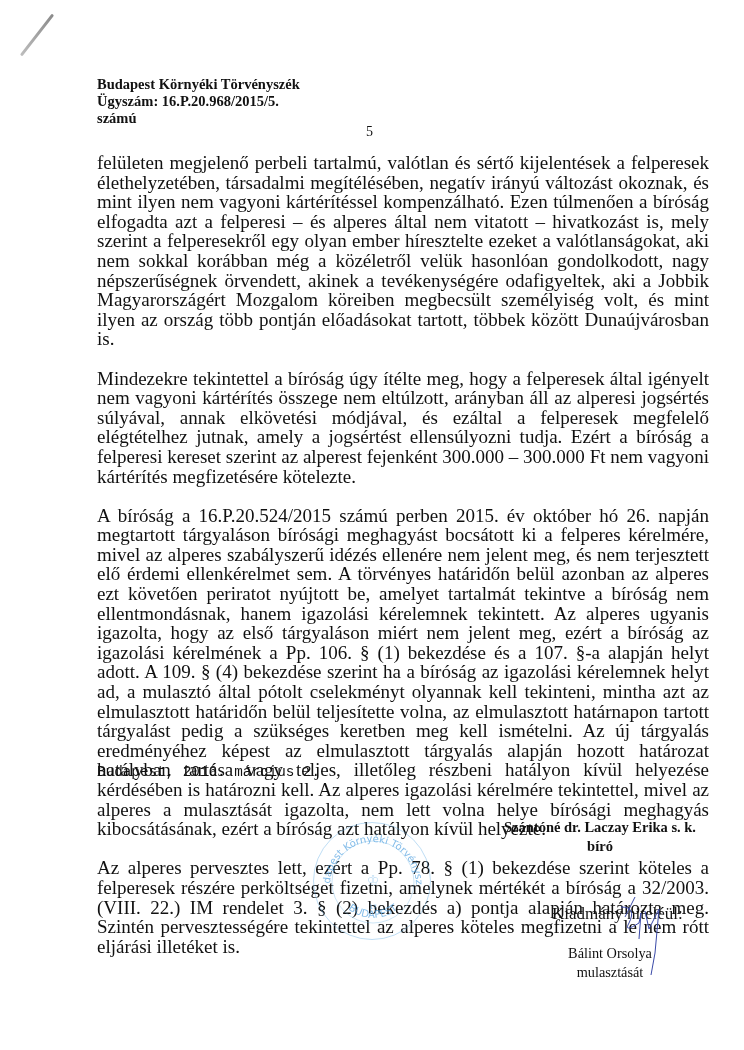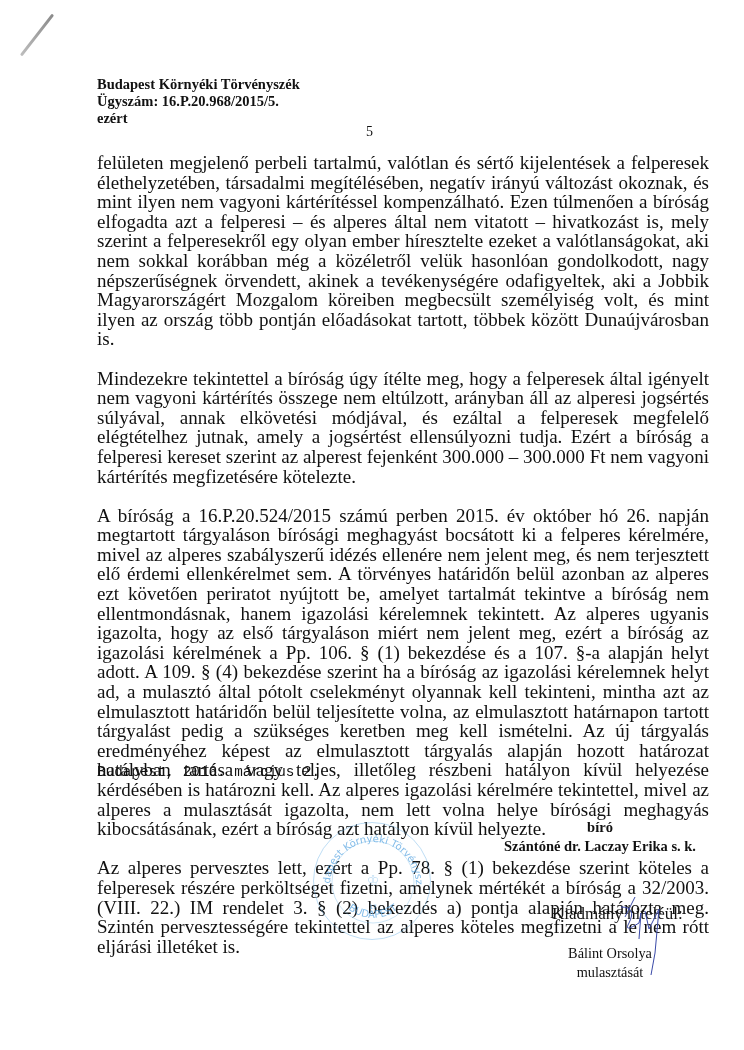--- a/index.html
+++ b/index.html
@@ -48,37 +48,37 @@
     .signature { position: absolute; left: 615px; top: 893px; }
   </style>
 </head>
 <body>
 
 <div class="pen-stroke"></div>
 
 <div class="header">
   <div>Budapest Környéki Törvényszék</div>
   <div>Ügyszám: 16.P.20.968/2015/5.</div>
-  <div>ezért</div>
+  <div>számú</div>
 </div>
 
 <div class="page-number">5</div>
 
 <div class="body-text">
   <p>felületen megjelenő perbeli tartalmú, valótlan és sértő kijelentések a felperesek élethelyzetében, társadalmi megítélésében, negatív irányú változást okoznak, és mint ilyen nem vagyoni kártérítéssel kompenzálható. Ezen túlmenően a bíróság elfogadta azt a felperesi – és alperes által nem vitatott – hivatkozást is, mely szerint a felperesekről egy olyan ember híresztelte ezeket a valótlanságokat, aki nem sokkal korábban még a közéletről velük hasonlóan gondolkodott, nagy népszerűségnek örvendett, akinek a tevékenységére odafigyeltek, aki a Jobbik Magyarországért Mozgalom köreiben megbecsült személyiség volt, és mint ilyen az ország több pontján előadásokat tartott, többek között Dunaújvárosban is.</p>
   <p>Mindezekre tekintettel a bíróság úgy ítélte meg, hogy a felperesek által igényelt nem vagyoni kártérítés összege nem eltúlzott, arányban áll az alperesi jogsértés súlyával, annak elkövetési módjával, és ezáltal a felperesek megfelelő elégtételhez jutnak, amely a jogsértést ellensúlyozni tudja. Ezért a bíróság a felperesi kereset szerint az alperest fejenként 300.000 – 300.000 Ft nem vagyoni kártérítés megfizetésére kötelezte.</p>
   <p>A bíróság a 16.P.20.524/2015 számú perben 2015. év október hó 26. napján megtartott tárgyaláson bírósági meghagyást bocsátott ki a felperes kérelmére, mivel az alperes szabályszerű idézés ellenére nem jelent meg, és nem terjesztett elő érdemi ellenkérelmet sem. A törvényes határidőn belül azonban az alperes ezt követően periratot nyújtott be, amelyet tartalmát tekintve a bíróság nem ellentmondásnak, hanem igazolási kérelemnek tekintett. Az alperes ugyanis igazolta, hogy az első tárgyaláson miért nem jelent meg, ezért a bíróság az igazolási kérelmének a Pp. 106. § (1) bekezdése és a 107. §-a alapján helyt adott. A 109. § (4) bekezdése szerint ha a bíróság az igazolási kérelemnek helyt ad, a mulasztó által pótolt cselekményt olyannak kell tekinteni, mintha azt az elmulasztott határidőn belül teljesítette volna, az elmulasztott határnapon tartott tárgyalást pedig a szükséges keretben meg kell ismételni. Az új tárgyalás eredményéhez képest az elmulasztott tárgyalás alapján hozott határozat hatályban tartása vagy teljes, illetőleg részbeni hatályon kívül helyezése kérdésében is határozni kell. Az alperes igazolási kérelmére tekintettel, mivel az alperes a mulasztását igazolta, nem lett volna helye bírósági meghagyás kibocsátásának, ezért a bíróság azt hatályon kívül helyezte.</p>
   <p>Az alperes pervesztes lett, ezért a Pp. 78. § (1) bekezdése szerint köteles a felperesek részére perköltséget fizetni, amelynek mértékét a bíróság a 32/2003. (VIII. 22.) IM rendelet 3. § (2) bekezdés a) pontja alapján határozta meg. Szintén pervesztességére tekintettel az alperes köteles megfizetni a le nem rótt eljárási illetéket is.</p>
 </div>
 
 <div class="date-line">Budapest, 2016. március 2.</div>
 
 <div class="judge">
+  <div>Szántóné dr. Laczay Erika s. k.</div>
   <div>bíró</div>
-  <div>Szántóné dr. Laczay Erika s. k.</div>
 </div>
 
 <div class="stamp">
   <svg width="118" height="118" viewBox="0 0 118 118">
     <defs>
       <path id="topArc" d="M 16 62 A 43 43 0 0 1 102 62"></path>
       <path id="botArc" d="M 22 70 A 40 40 0 0 0 96 70"></path>
     </defs>
     <circle cx="59" cy="59" r="41" fill="none" stroke="rgba(110,180,230,0.35)" stroke-width="1"></circle>
     <text font-family="'DejaVu Sans', sans-serif" font-size="10" fill="rgba(90,165,225,0.75)">

